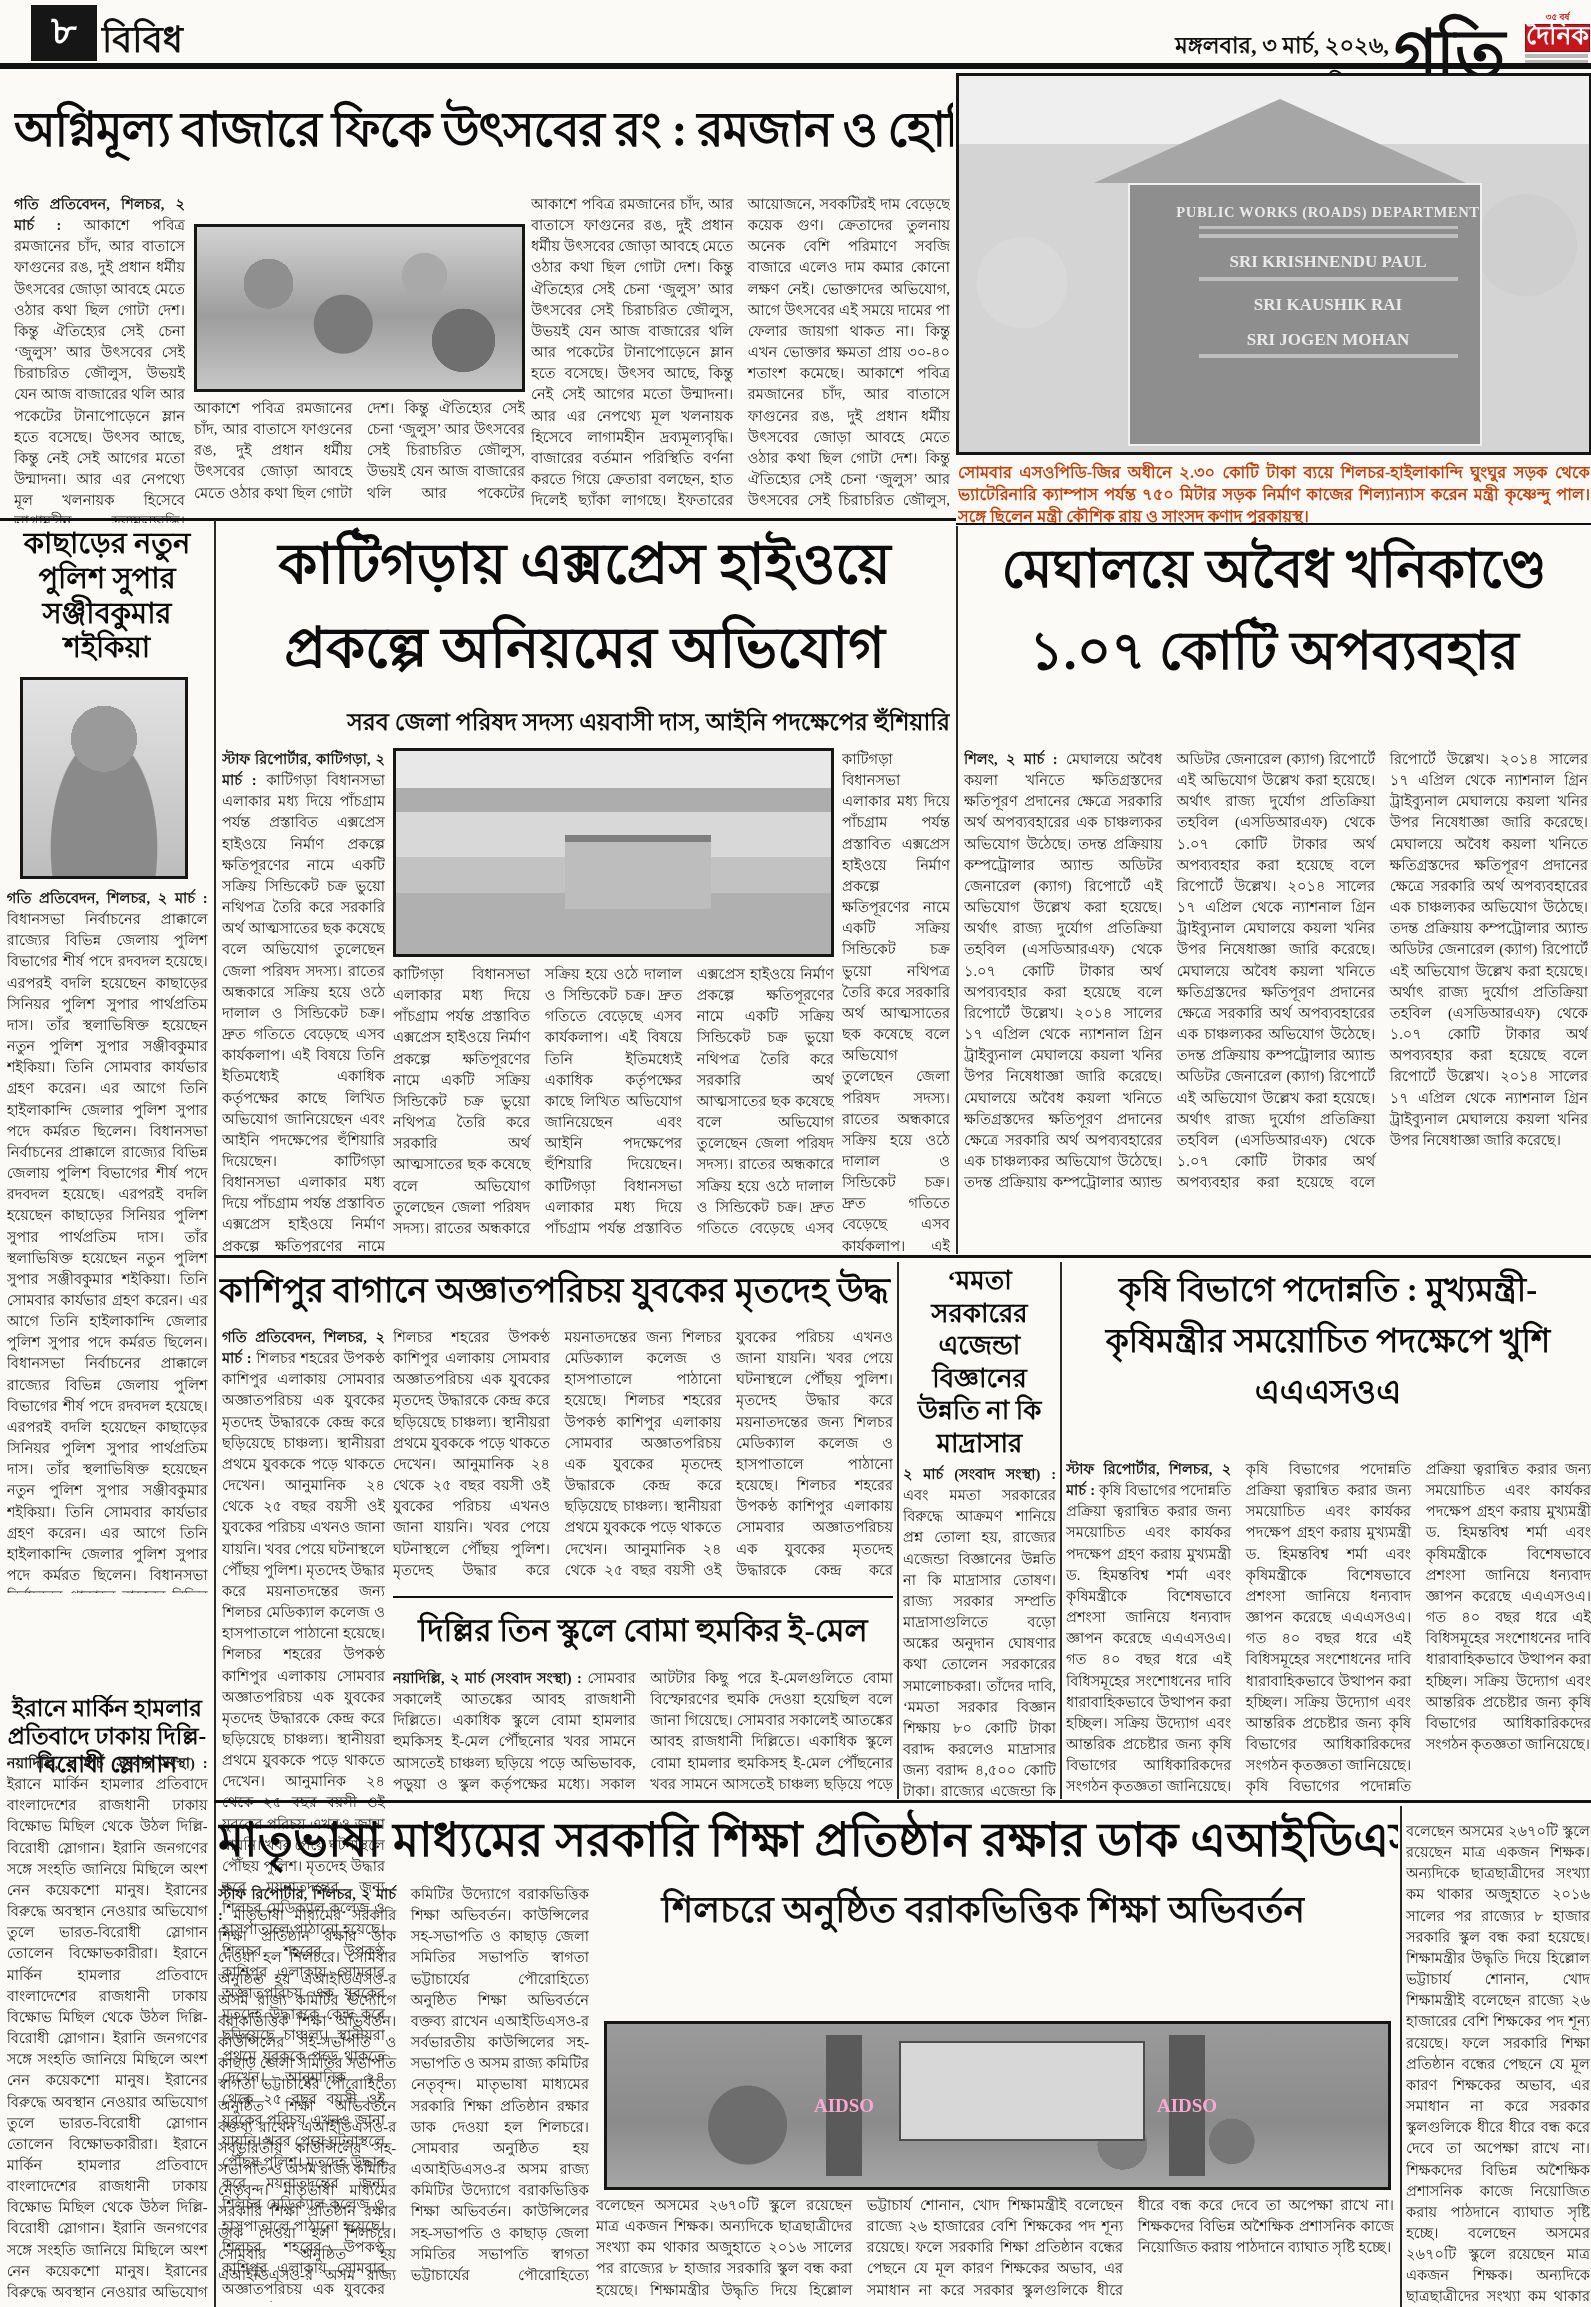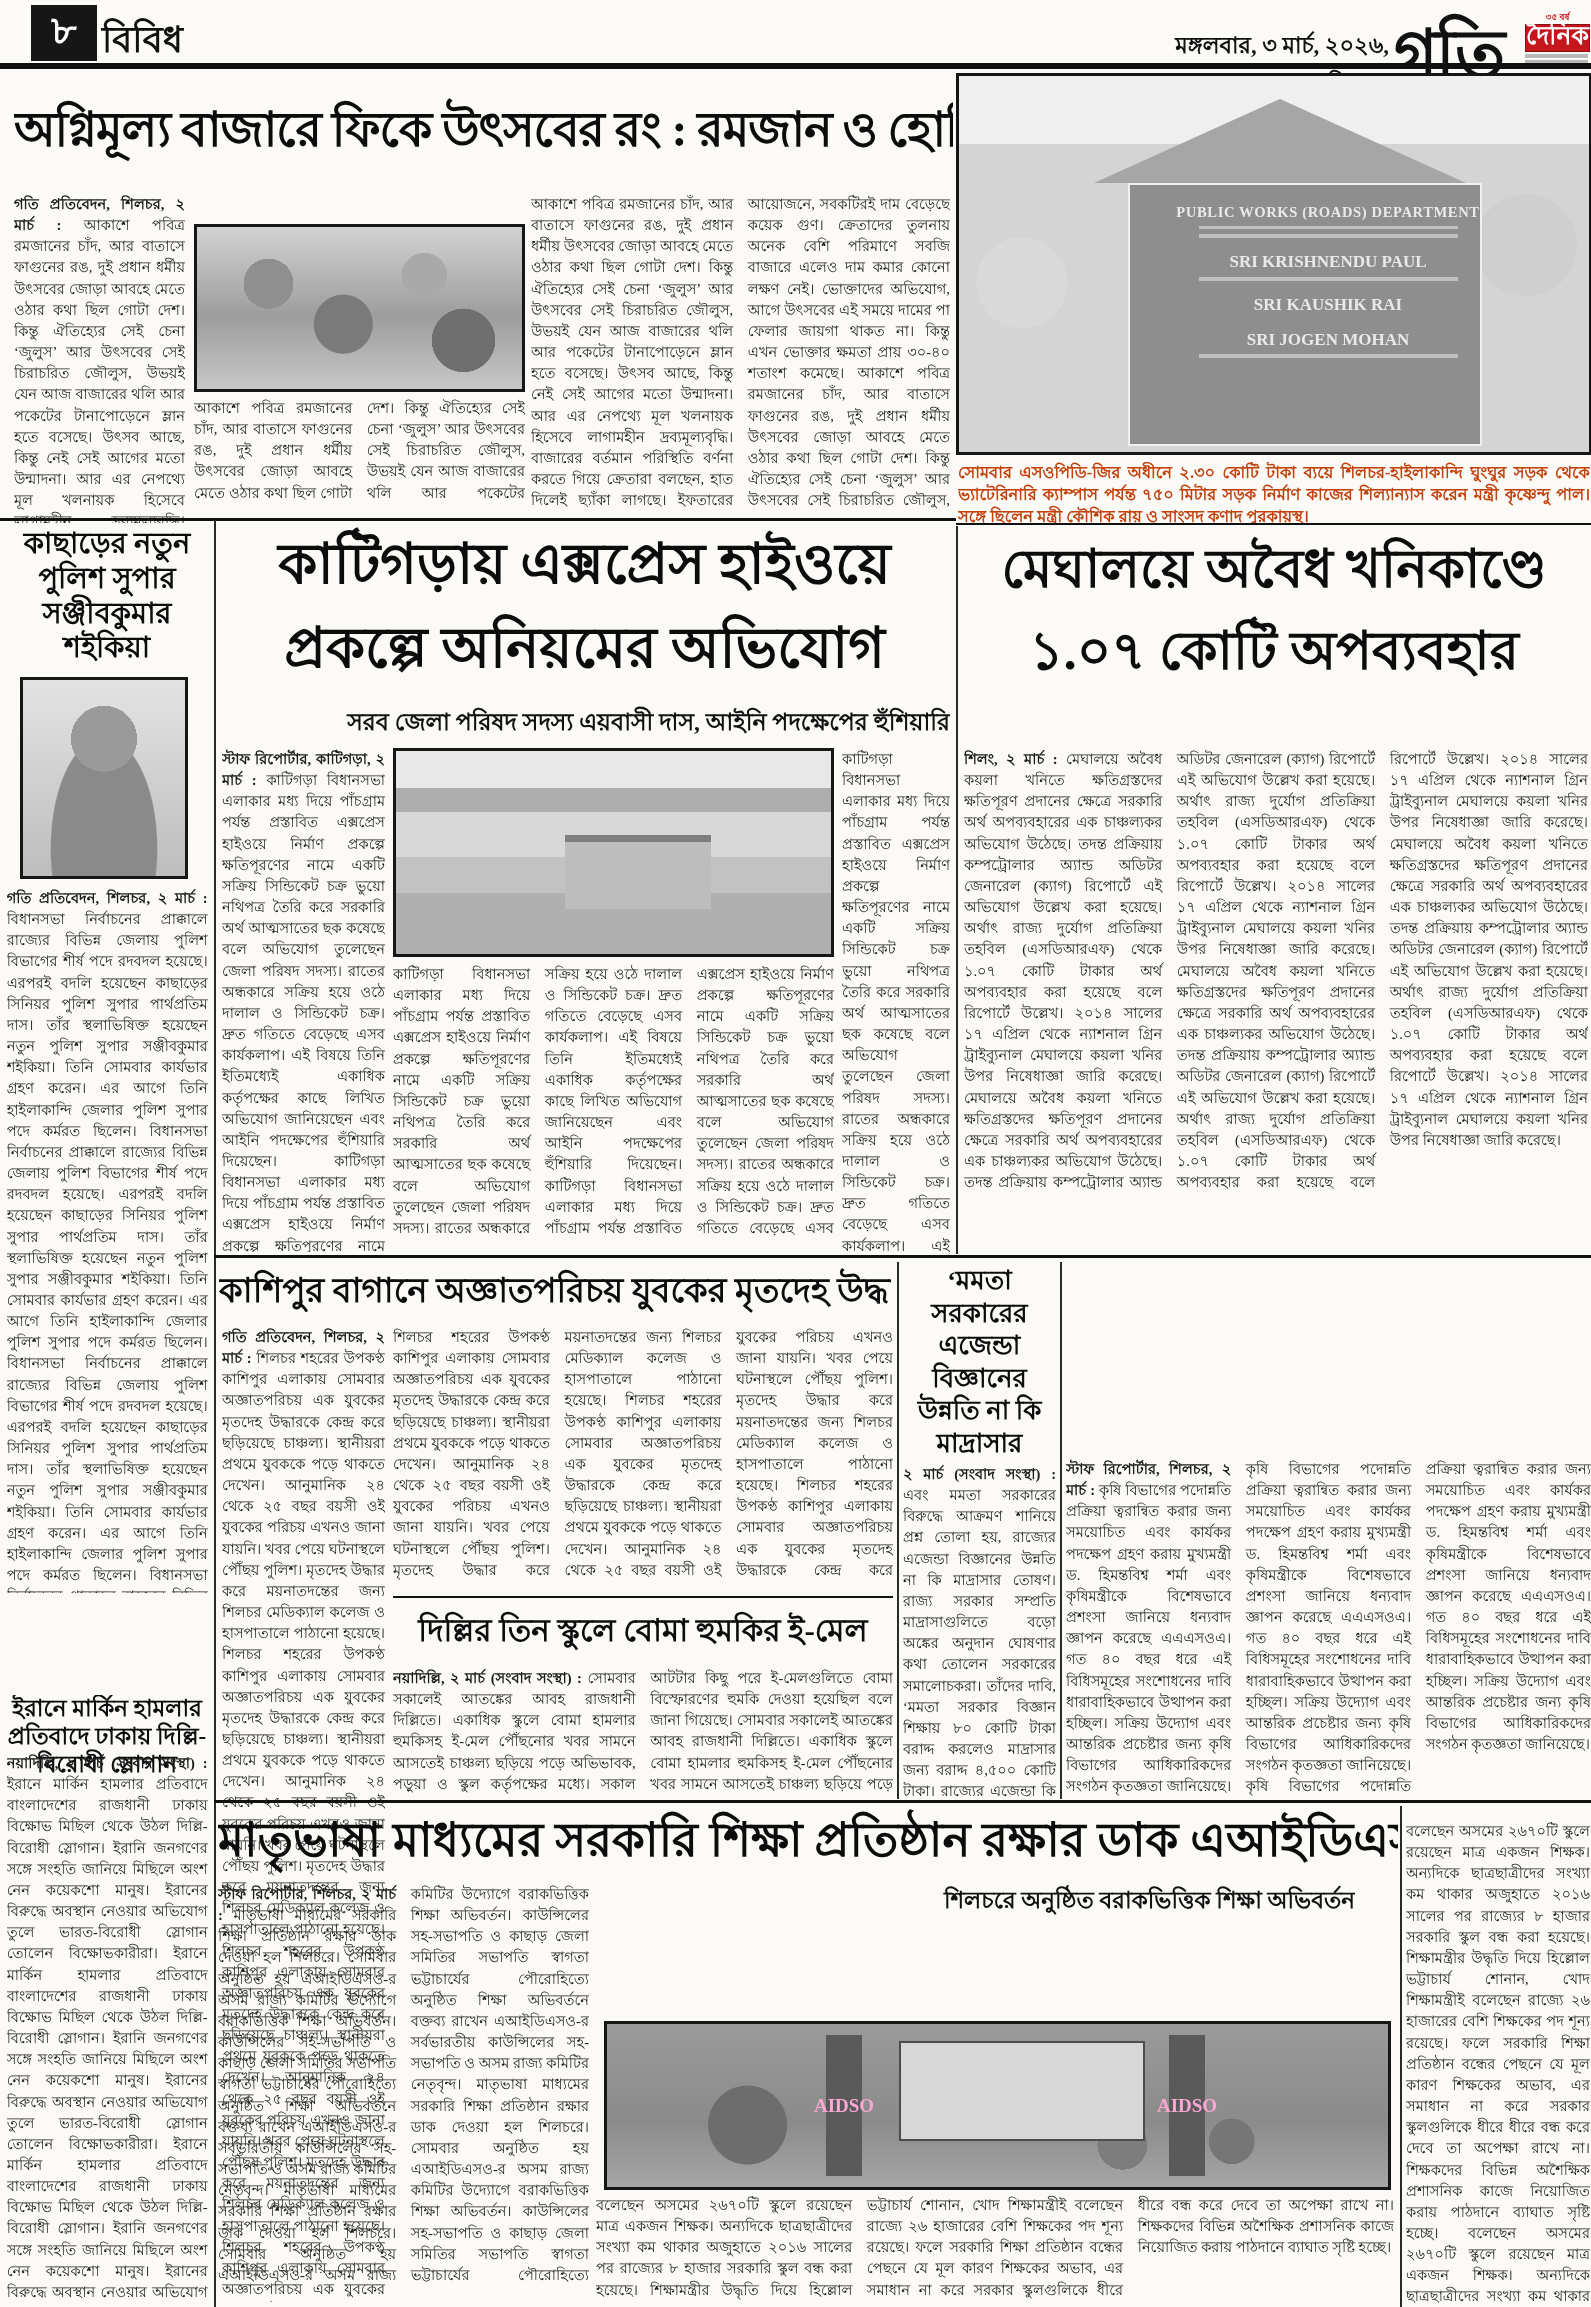--- a/index.html
+++ b/index.html
@@ -164,35 +164,36 @@
   </div>
 
   <div class="abs vrule" style="left:897px;top:1262px;height:537px;"></div>
   <div class="abs hl hl-center" style="left:902px;top:1265px;width:155px;height:194px;font-size:26px;line-height:1.25;overflow:hidden;">‘মমতা সরকারের এজেন্ডা বিজ্ঞানের উন্নতি না কি মাদ্রাসার তোষণ’?</div>
   <div class="abs body-text" style="left:903px;top:1464px;width:153px;height:334px;">
     <span class="byline">২ মার্চ (সংবাদ সংস্থা) :</span>
     <span>এবং মমতা সরকারের বিরুদ্ধে আক্রমণ শানিয়ে প্রশ্ন তোলা হয়, রাজ্যের এজেন্ডা বিজ্ঞানের উন্নতি না কি মাদ্রাসার তোষণ। রাজ্য সরকার সম্প্রতি মাদ্রাসাগুলিতে বড়ো অঙ্কের অনুদান ঘোষণার কথা তোলেন সরকারের সমালোচকরা। তাঁদের দাবি, ‘মমতা সরকার বিজ্ঞান শিক্ষায় ৮০ কোটি টাকা বরাদ্দ করলেও মাদ্রাসার জন্য বরাদ্দ ৪,৫০০ কোটি টাকা। রাজ্যের এজেন্ডা কি বিজ্ঞানের উন্নতি না কি মাদ্রাসার তোষণ’? এবং মমতা সরকারের বিরুদ্ধে আক্রমণ শানিয়ে প্রশ্ন তোলা হয়, রাজ্যের এজেন্ডা বিজ্ঞানের উন্নতি না কি মাদ্রাসার তোষণ। রাজ্য সরকার সম্প্রতি মাদ্রাসাগুলিতে বড়ো অঙ্কের অনুদান ঘোষণার কথা তোলেন সরকারের সমালোচকরা। তাঁদের দাবি, ‘মমতা সরকার বিজ্ঞান শিক্ষায় ৮০ কোটি টাকা বরাদ্দ করলেও মাদ্রাসার জন্য বরাদ্দ ৪,৫০০ কোটি টাকা। রাজ্যের এজেন্ডা কি বিজ্ঞানের উন্নতি না কি মাদ্রাসার তোষণ’?</span>
   </div>
 
   <div class="abs vrule" style="left:1060px;top:1262px;height:537px;"></div>
+  <div class="abs hl hl-center" style="left:1065px;top:1265px;width:526px;height:186px;font-size:33px;line-height:1.55;overflow:hidden;">কৃষি বিভাগে পদোন্নতি : মুখ্যমন্ত্রী-কৃষিমন্ত্রীর সময়োচিত পদক্ষেপে খুশি এএএসওএ</div>
   <div class="abs body-text cols3" style="left:1066px;top:1459px;width:525px;height:340px;">
     <span class="byline">স্টাফ রিপোর্টার, শিলচর, ২ মার্চ :</span>
     <span>কৃষি বিভাগের পদোন্নতি প্রক্রিয়া ত্বরান্বিত করার জন্য সময়োচিত এবং কার্যকর পদক্ষেপ গ্রহণ করায় মুখ্যমন্ত্রী ড. হিমন্তবিশ্ব শর্মা এবং কৃষিমন্ত্রীকে বিশেষভাবে প্রশংসা জানিয়ে ধন্যবাদ জ্ঞাপন করেছে এএএসওএ। গত ৪০ বছর ধরে এই বিধিসমূহের সংশোধনের দাবি ধারাবাহিকভাবে উত্থাপন করা হচ্ছিল। সক্রিয় উদ্যোগ এবং আন্তরিক প্রচেষ্টার জন্য কৃষি বিভাগের আধিকারিকদের সংগঠন কৃতজ্ঞতা জানিয়েছে। কৃষি বিভাগের পদোন্নতি প্রক্রিয়া ত্বরান্বিত করার জন্য সময়োচিত এবং কার্যকর পদক্ষেপ গ্রহণ করায় মুখ্যমন্ত্রী ড. হিমন্তবিশ্ব শর্মা এবং কৃষিমন্ত্রীকে বিশেষভাবে প্রশংসা জানিয়ে ধন্যবাদ জ্ঞাপন করেছে এএএসওএ। গত ৪০ বছর ধরে এই বিধিসমূহের সংশোধনের দাবি ধারাবাহিকভাবে উত্থাপন করা হচ্ছিল। সক্রিয় উদ্যোগ এবং আন্তরিক প্রচেষ্টার জন্য কৃষি বিভাগের আধিকারিকদের সংগঠন কৃতজ্ঞতা জানিয়েছে। কৃষি বিভাগের পদোন্নতি প্রক্রিয়া ত্বরান্বিত করার জন্য সময়োচিত এবং কার্যকর পদক্ষেপ গ্রহণ করায় মুখ্যমন্ত্রী ড. হিমন্তবিশ্ব শর্মা এবং কৃষিমন্ত্রীকে বিশেষভাবে প্রশংসা জানিয়ে ধন্যবাদ জ্ঞাপন করেছে এএএসওএ। গত ৪০ বছর ধরে এই বিধিসমূহের সংশোধনের দাবি ধারাবাহিকভাবে উত্থাপন করা হচ্ছিল। সক্রিয় উদ্যোগ এবং আন্তরিক প্রচেষ্টার জন্য কৃষি বিভাগের আধিকারিকদের সংগঠন কৃতজ্ঞতা জানিয়েছে।</span>
   </div>
 
   <div class="abs hrule" style="left:214px;top:1800px;width:1378px;height:2.8px;"></div>
 
   <div class="abs hl nowrap" style="left:218px;top:1807px;width:1180px;height:67px;font-size:47px;line-height:67px;">মাতৃভাষা মাধ্যমের সরকারি শিক্ষা প্রতিষ্ঠান রক্ষার ডাক এআইডিএসও-র</div>
 
   <div class="abs body-text cols2" style="left:218px;top:1884px;width:371px;height:420px;">
     <span class="byline">স্টাফ রিপোর্টার, শিলচর, ২ মার্চ :</span>
     <span>মাতৃভাষা মাধ্যমের সরকারি শিক্ষা প্রতিষ্ঠান রক্ষার ডাক দেওয়া হল শিলচরে। সোমবার অনুষ্ঠিত হয় এআইডিএসও-র অসম রাজ্য কমিটির উদ্যোগে বরাকভিত্তিক শিক্ষা অভিবর্তন। কাউন্সিলের সহ-সভাপতি ও কাছাড় জেলা সমিতির সভাপতি স্বাগতা ভট্টাচার্যের পৌরোহিত্যে অনুষ্ঠিত শিক্ষা অভিবর্তনে বক্তব্য রাখেন এআইডিএসও-র সর্বভারতীয় কাউন্সিলের সহ-সভাপতি ও অসম রাজ্য কমিটির নেতৃবৃন্দ। মাতৃভাষা মাধ্যমের সরকারি শিক্ষা প্রতিষ্ঠান রক্ষার ডাক দেওয়া হল শিলচরে। সোমবার অনুষ্ঠিত হয় এআইডিএসও-র অসম রাজ্য কমিটির উদ্যোগে বরাকভিত্তিক শিক্ষা অভিবর্তন। কাউন্সিলের সহ-সভাপতি ও কাছাড় জেলা সমিতির সভাপতি স্বাগতা ভট্টাচার্যের পৌরোহিত্যে অনুষ্ঠিত শিক্ষা অভিবর্তনে বক্তব্য রাখেন এআইডিএসও-র সর্বভারতীয় কাউন্সিলের সহ-সভাপতি ও অসম রাজ্য কমিটির নেতৃবৃন্দ। মাতৃভাষা মাধ্যমের সরকারি শিক্ষা প্রতিষ্ঠান রক্ষার ডাক দেওয়া হল শিলচরে। সোমবার অনুষ্ঠিত হয় এআইডিএসও-র অসম রাজ্য কমিটির উদ্যোগে বরাকভিত্তিক শিক্ষা অভিবর্তন। কাউন্সিলের সহ-সভাপতি ও কাছাড় জেলা সমিতির সভাপতি স্বাগতা ভট্টাচার্যের পৌরোহিত্যে অনুষ্ঠিত শিক্ষা অভিবর্তনে বক্তব্য রাখেন এআইডিএসও-র সর্বভারতীয় কাউন্সিলের সহ-সভাপতি ও অসম রাজ্য কমিটির নেতৃবৃন্দ।</span>
   </div>
 
-  <div class="abs subhead" style="left:658px;top:1883px;width:697px;height:121px;font-size:23px;line-height:1.55;">শিলচরে অনুষ্ঠিত বরাকভিত্তিক শিক্ষা অভিবর্তন</div>
+  <div class="abs subhead" style="left:608px;top:1883px;width:697px;height:121px;font-size:36px;line-height:1.55;">শিলচরে অনুষ্ঠিত বরাকভিত্তিক শিক্ষা অভিবর্তন</div>
 
   <div class="abs photo ph-meeting" style="left:604px;top:2021px;width:787px;height:169px;">
     <div class="abs banner-strip" style="left:219px;top:11.2px;width:36px;height:141px;">AIDSO</div>
     <div class="abs" style="left:292px;top:17px;width:242px;height:96px;background:#d7d7d7;border:2.2px solid #4c4c4c;"></div>
     <div class="abs banner-strip" style="left:562px;top:11.2px;width:36px;height:141px;">AIDSO</div>
   </div>
 
   <div class="abs body-text cols3" style="left:596px;top:2195px;width:798px;height:110px;">বলেছেন অসমের ২৬৭০টি স্কুলে রয়েছেন মাত্র একজন শিক্ষক। অন্যদিকে ছাত্রছাত্রীদের সংখ্যা কম থাকার অজুহাতে ২০১৬ সালের পর রাজ্যের ৮ হাজার সরকারি স্কুল বন্ধ করা হয়েছে। শিক্ষামন্ত্রীর উদ্ধৃতি দিয়ে হিল্লোল ভট্টাচার্য শোনান, খোদ শিক্ষামন্ত্রীই বলেছেন রাজ্যে ২৬ হাজারের বেশি শিক্ষকের পদ শূন্য রয়েছে। ফলে সরকারি শিক্ষা প্রতিষ্ঠান বন্ধের পেছনে যে মূল কারণ শিক্ষকের অভাব, এর সমাধান না করে সরকার স্কুলগুলিকে ধীরে ধীরে বন্ধ করে দেবে তা অপেক্ষা রাখে না। শিক্ষকদের বিভিন্ন অশৈক্ষিক প্রশাসনিক কাজে নিয়োজিত করায় পাঠদানে ব্যাঘাত সৃষ্টি হচ্ছে।</div>
 
   <div class="abs vrule" style="left:1400px;top:1806px;height:501px;"></div>

